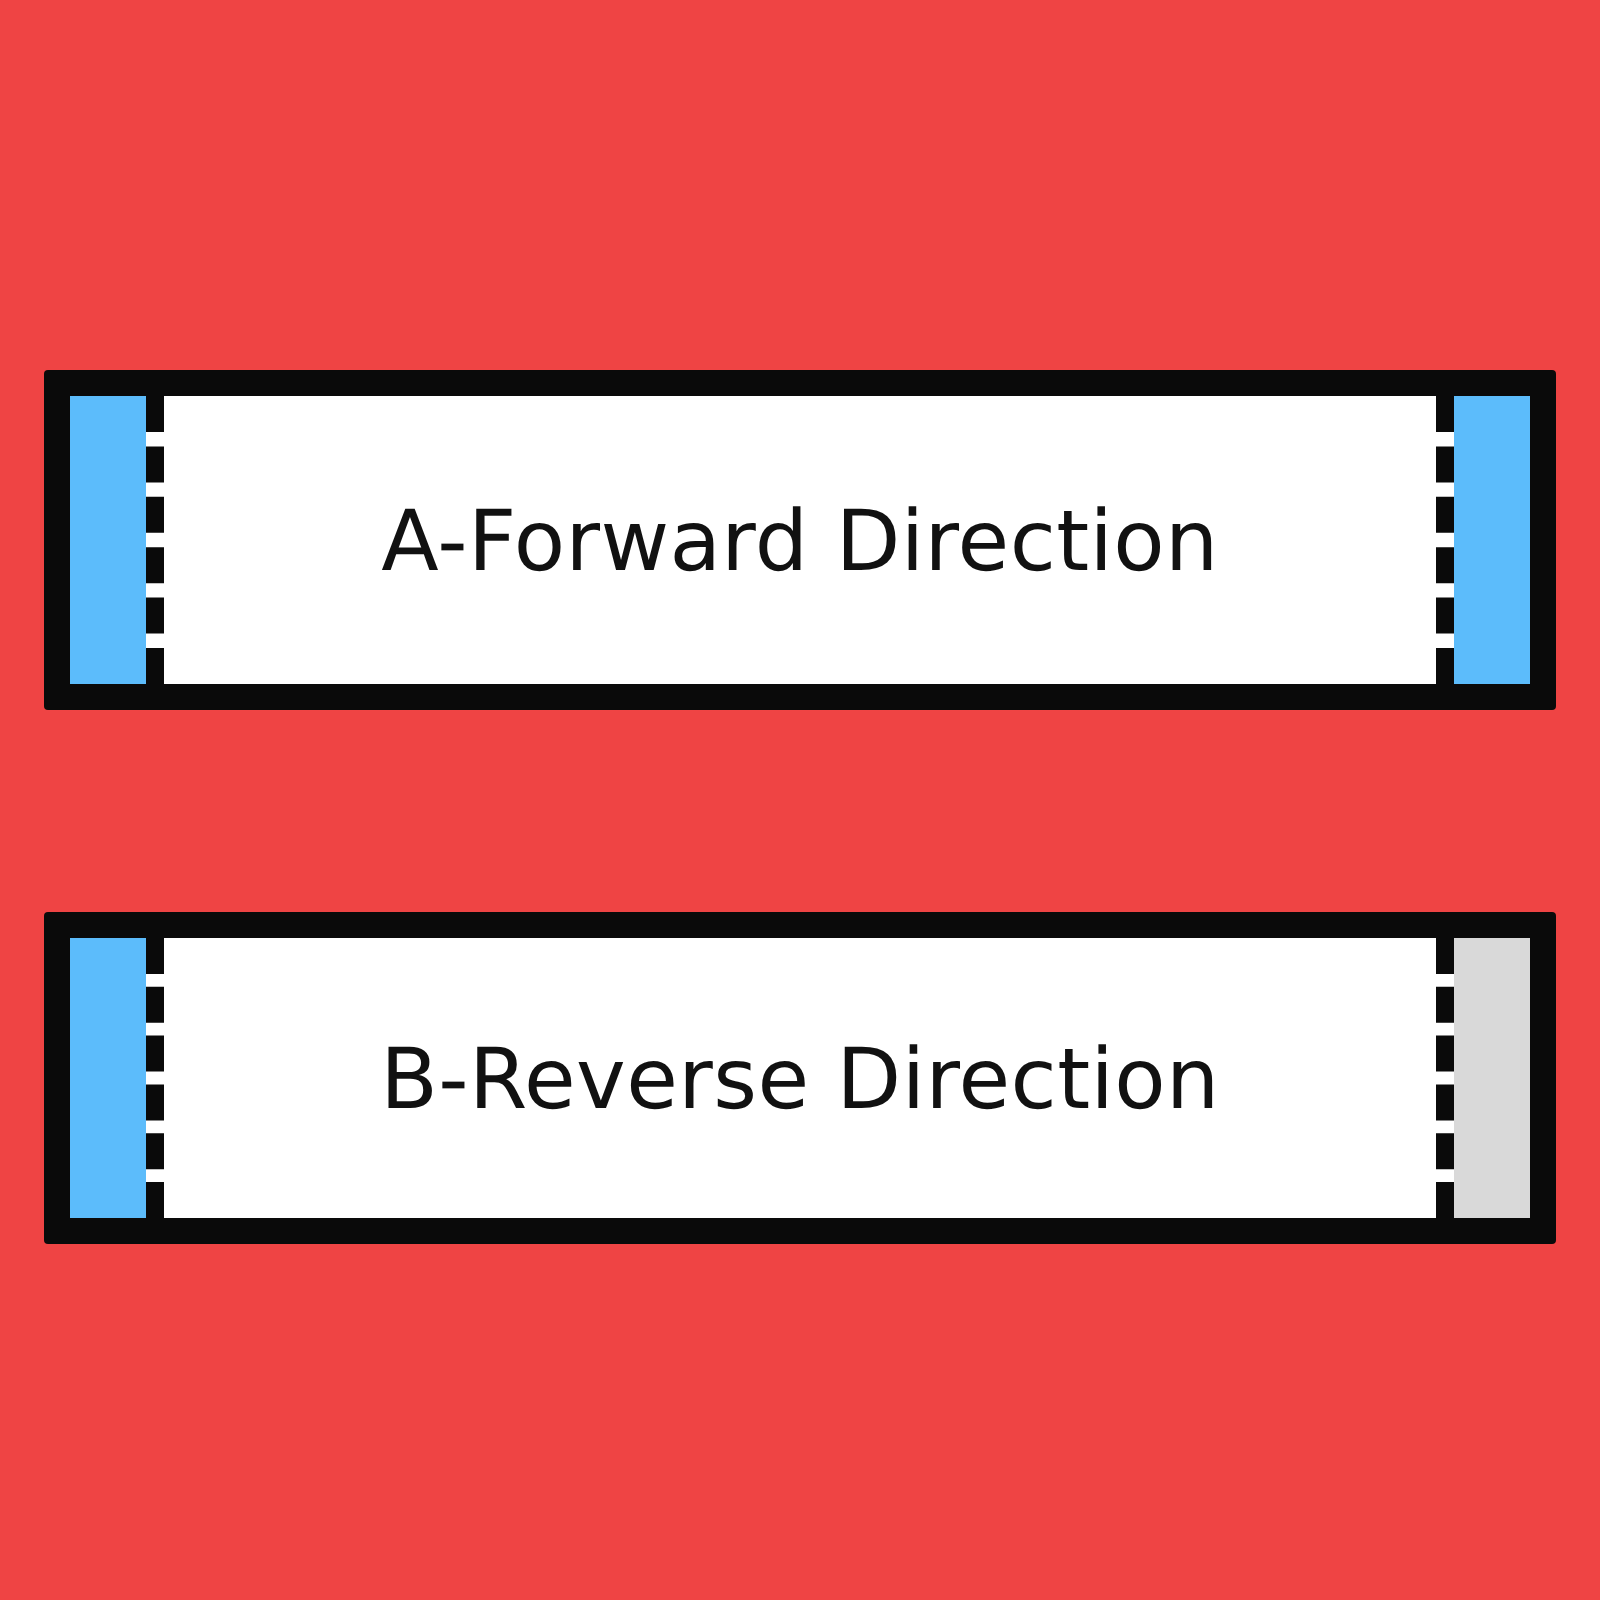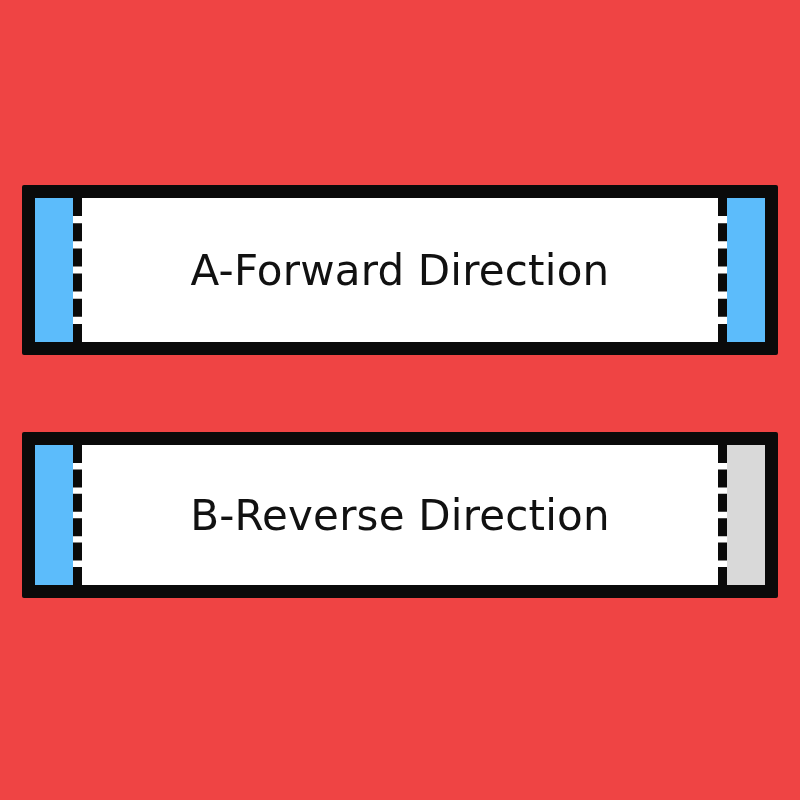--- a/index.html
+++ b/index.html
@@ -24,21 +24,21 @@
     border-radius: 2px;
   }
   .panel-a {
     left: 22px;
     top: 185px;
     width: 756px;
     height: 170px;
   }
   .panel-b {
     left: 22px;
-    top: 432px;
+    top: 456px;
     width: 756px;
     height: 166px;
   }
 
   
   .panel-inner {
     position: absolute;
     left: 13px;
     top: 13px;
     right: 13px;

